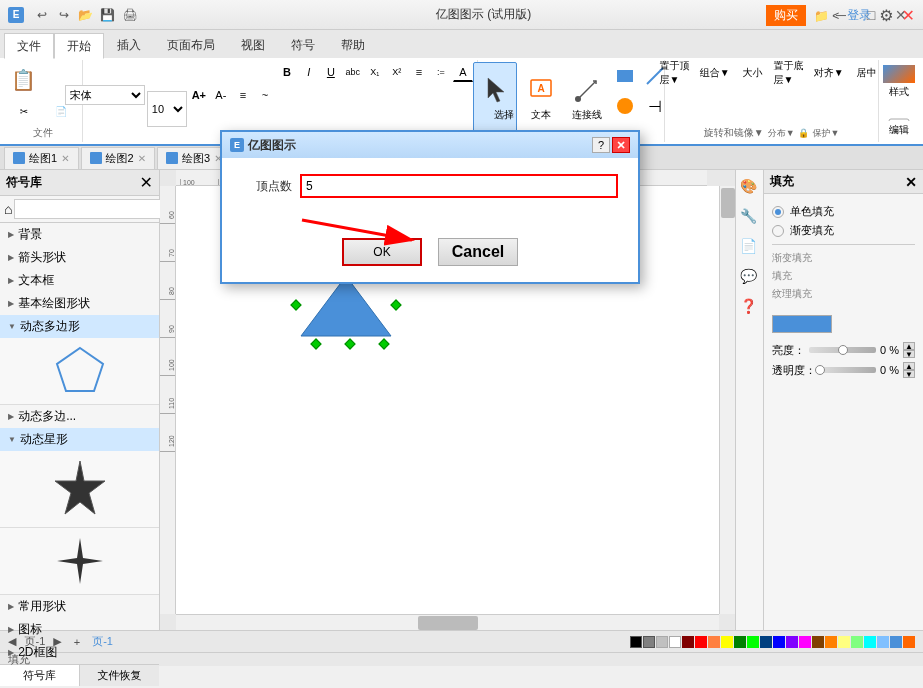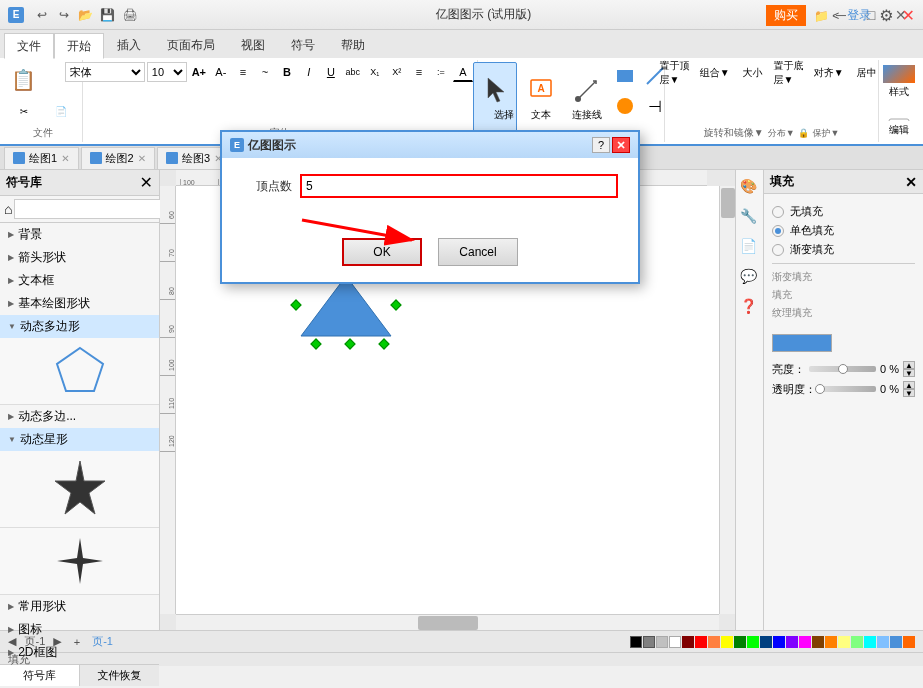--- a/index.html
+++ b/index.html
@@ -65,21 +65,21 @@
       min-width: 50px;
     }
     .ribbon-group:last-child { border-right: none; }
     .ribbon-group-content { display: flex; align-items: flex-start; flex: 1; gap: 2px; }
     .ribbon-group-label { font-size: 10px; color: #666; margin-top: auto; padding-top: 2px; }
 
     
     .font-group { min-width: 180px; }
     .font-row { display: flex; align-items: center; gap: 2px; margin-bottom: 2px; }
     .font-select { height: 20px; font-size: 11px; border: 1px solid #ccc; background: white; min-width: 80px; }
-    .font-size-select { height: 20px; font-size: 11px; border: 1px solid #ccc; background: white; width: 40px; }
+    .font-size-select { height: 36px; font-size: 11px; border: 1px solid #ccc; background: white; width: 40px; margin-top: 29px; }
     .font-btn { width: 20px; height: 20px; display: flex; align-items: center; justify-content: center; cursor: pointer; border: 1px solid transparent; font-size: 11px; }
 
     
     .tool-btn-large {
       width: 44px;
       display: flex;
       flex-direction: column;
       align-items: center;
       justify-content: center;
       cursor: pointer;
@@ -281,22 +281,22 @@
       border: 2px solid #cc0000;
       cursor: pointer;
       font-size: 12px;
       display: flex; align-items: center; justify-content: center;
     }
     .dialog-cancel-btn {
       width: 80px; height: 28px;
       background: linear-gradient(to bottom, #f0f0f0, #d8d8d8);
       border: 1px solid #aaa;
       cursor: pointer;
-      font-size: 12px;
-      display: flex; align-items: center; justify-content: center;
+      font-size: 16px;
+      display: flex; align-items: center; justify-content: center; font-weight: bold;
     }
 
     
     .fill-panel { padding: 8px; }
     .fill-option { display: flex; align-items: center; gap: 6px; padding: 2px 0; font-size: 11px; cursor: pointer; }
     .radio-circle { width: 12px; height: 12px; border-radius: 50%; border: 1px solid #aaa; display: flex; align-items: center; justify-content: center; }
     .radio-circle.selected::after { content: ''; width: 6px; height: 6px; border-radius: 50%; background: #4a90d9; }
     .fill-separator { height: 1px; background: #ccc; margin: 4px 0; }
     .fill-spinner-btn { width: 12px; height: 8px; display: flex; align-items: center; justify-content: center; font-size: 8px; background: #e0e0e0; border: 1px solid #aaa; cursor: pointer; }
     .side-icon-btn {
@@ -694,24 +694,20 @@
     <div class="side-icon-btn">💬</div>
     <div class="side-icon-btn">❓</div>
   </div>
 
   <div class="right-panel">
     <div class="panel-header">
       <span>填充</span>
       <span style="cursor:pointer;font-size:14px;">✕</span>
     </div>
     <div class="fill-panel">
-      <div class="fill-option">
-        <div class="radio-circle"></div>
-        <span>无填充</span>
-      </div>
       <div class="fill-option">
         <div class="radio-circle selected"></div>
         <span>单色填充</span>
       </div>
       <div class="fill-option">
         <div class="radio-circle"></div>
         <span>渐变填充</span>
       </div>
       <div class="fill-separator"></div>
       <div class="fill-option">

